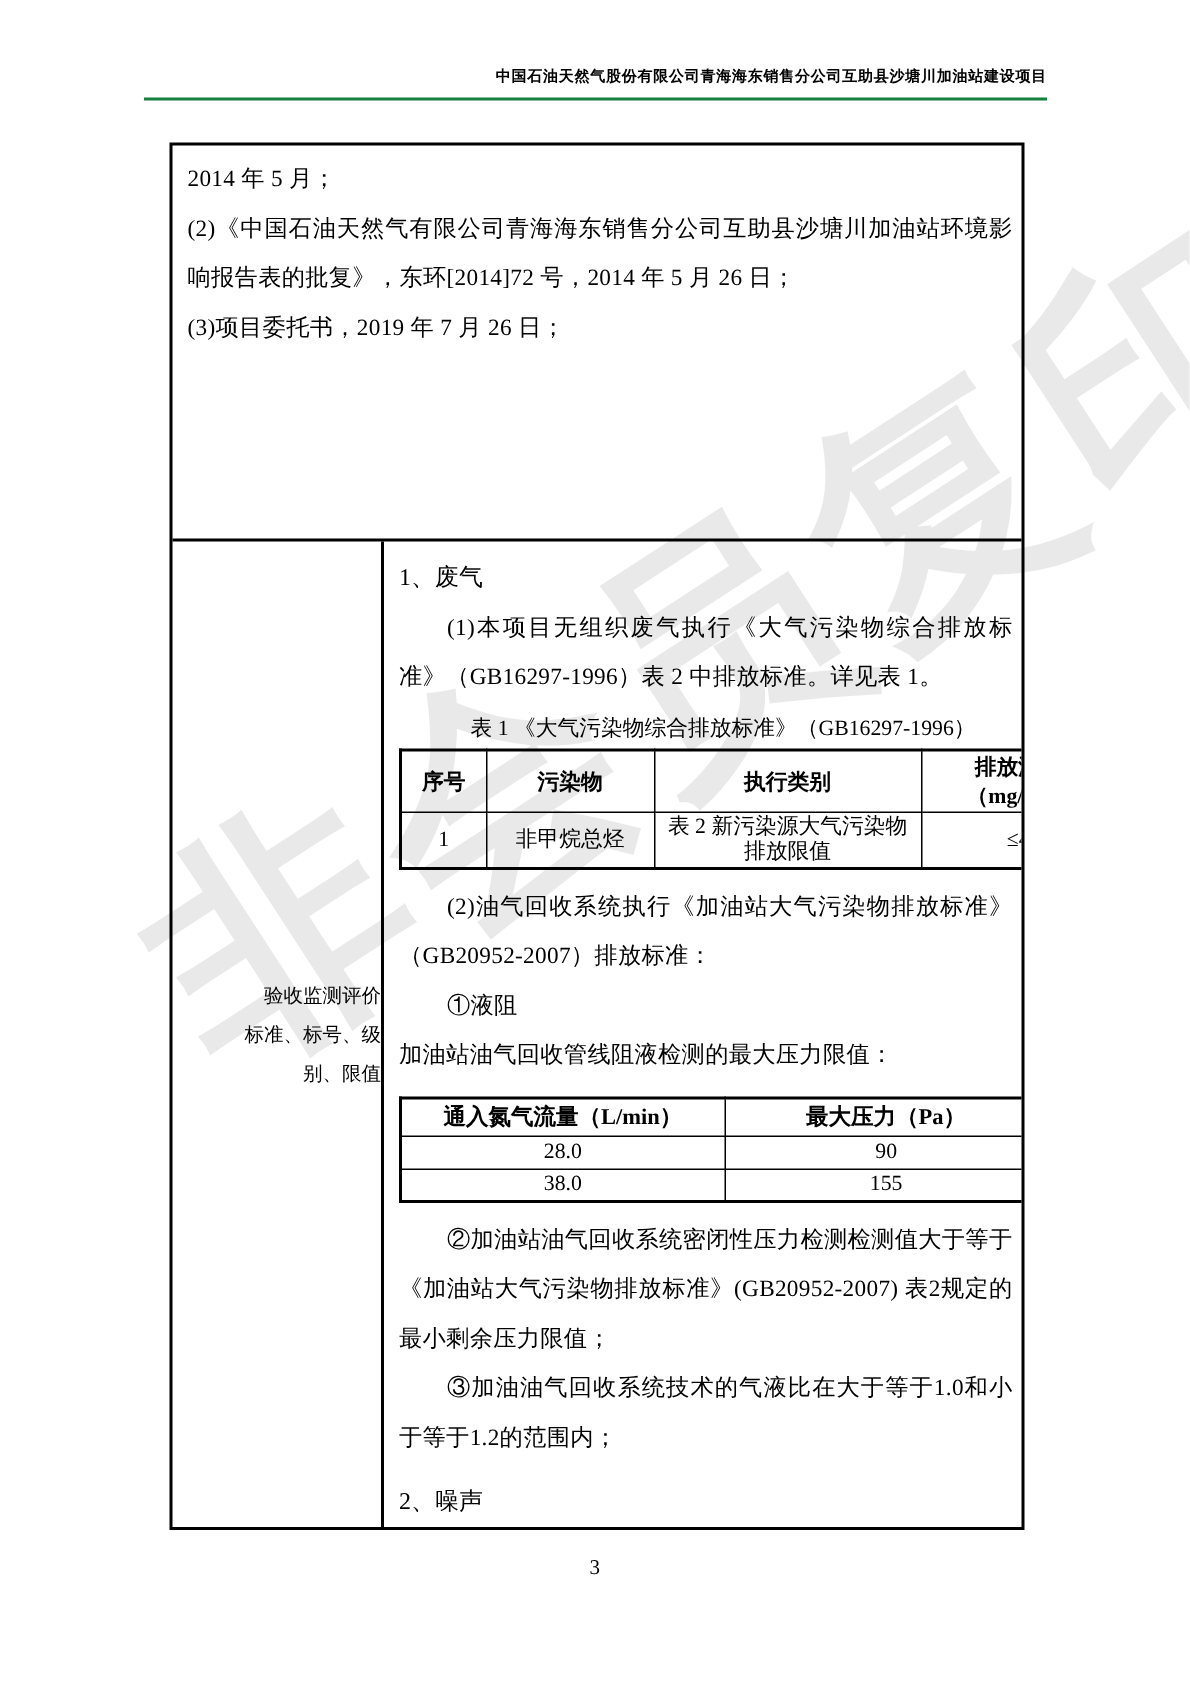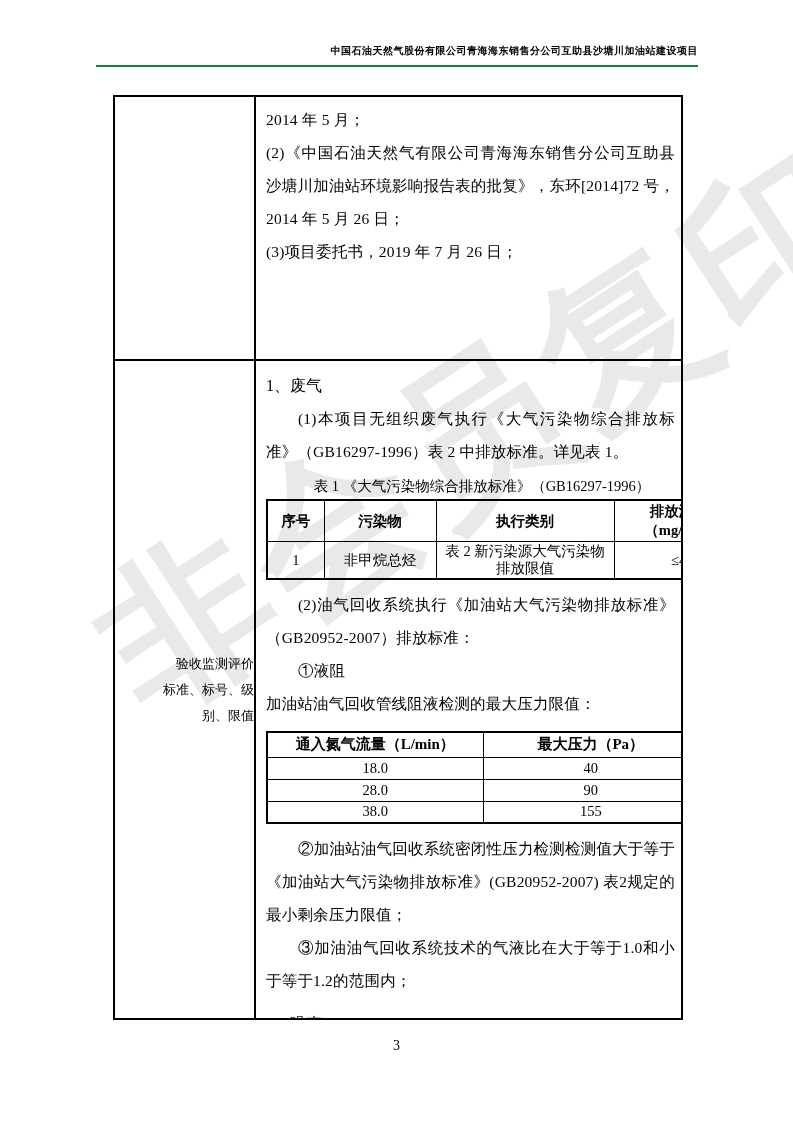--- a/index.html
+++ b/index.html
@@ -44,21 +44,21 @@
   }
 
   
   .outer-table {
     position: absolute;
     left: 113px; top: 95px;
     width: 570px;
     border: 2px solid #000;
   }
   .o-row { display: flex; }
-  .o-row.first { height: 264px; border-bottom: 2px solid #000; }
+  .o-row.first { height: 264px; border-bottom: 2px solid #000; flex-direction: column; }
   .o-row.second { height: 657px; }
   .label-cell {
     width: 141px;
     border-right: 2px solid #000;
     display: flex; flex-direction: column;
     align-items: flex-end; justify-content: center;
     font-size: 13px;
     line-height: 26px;
     text-align: center;
     flex-shrink: 0;
@@ -194,24 +194,20 @@
             <colgroup>
                 <col style="width:216px">
                 <col style="width:216px">
               </colgroup>
             <tbody>
                 <tr>
               <th>通入氮气流量（L/min）</th>
               <th>最大压力（Pa）</th>
             </tr>
             <tr>
-              <td>18.0</td>
-              <td>40</td>
-            </tr>
-            <tr>
               <td>28.0</td>
               <td>90</td>
             </tr>
             <tr>
               <td>38.0</td>
               <td>155</td>
             </tr>
           </tbody>
             </table>
 

